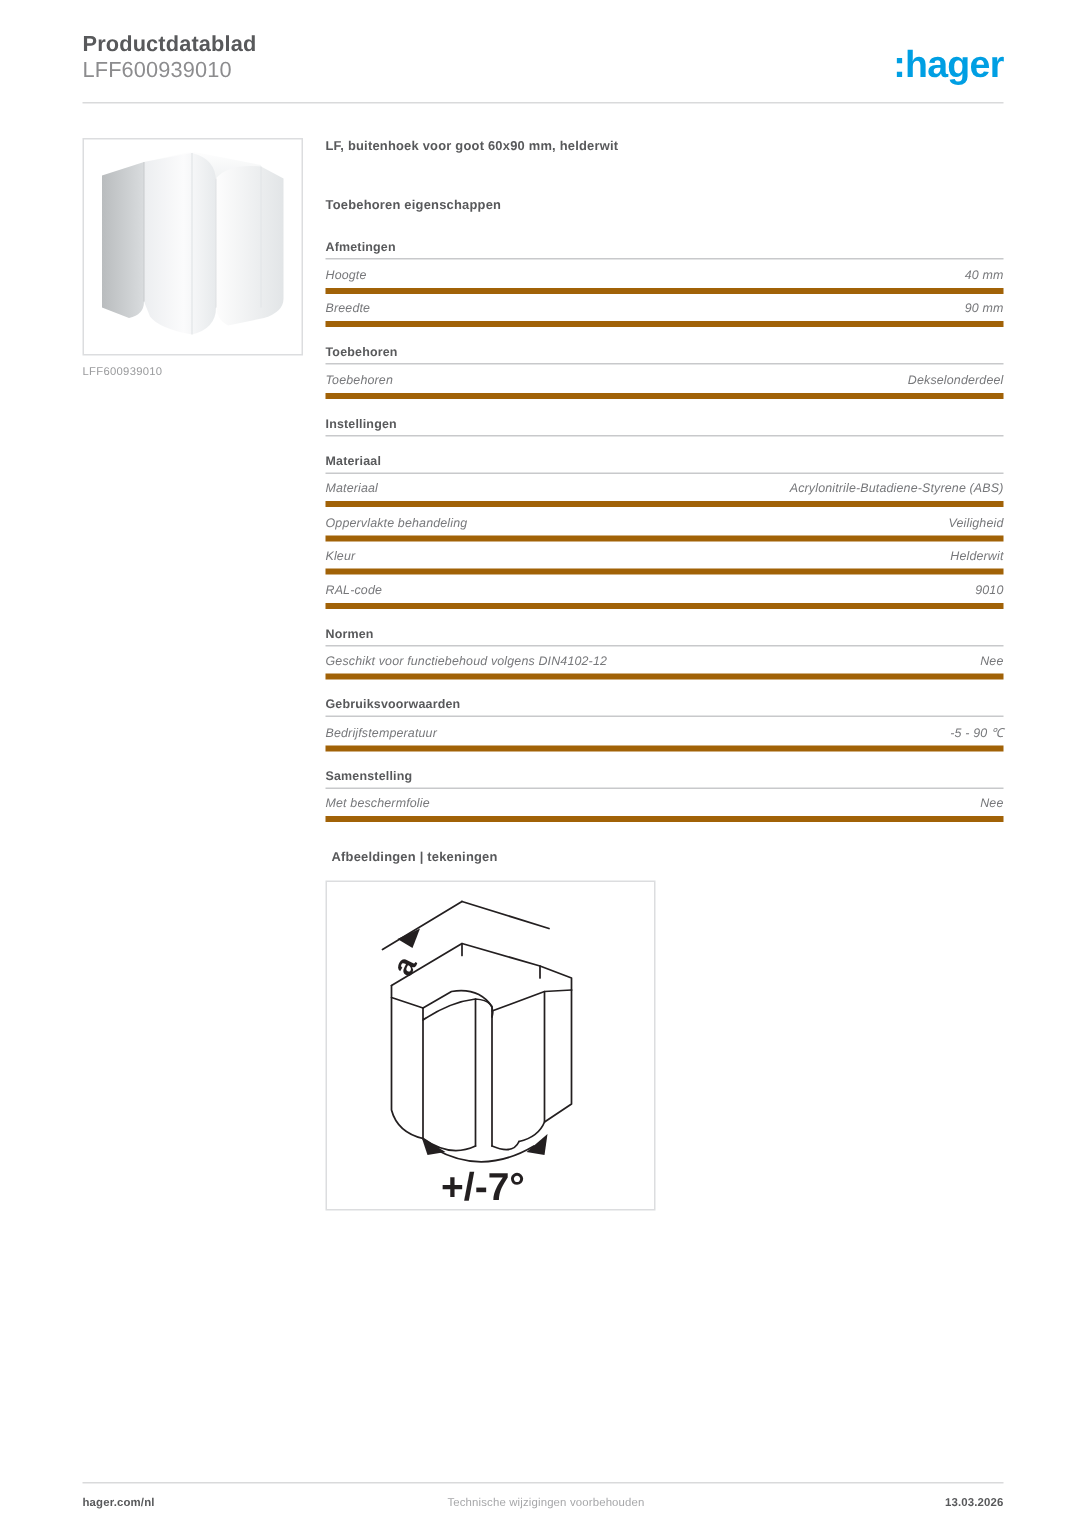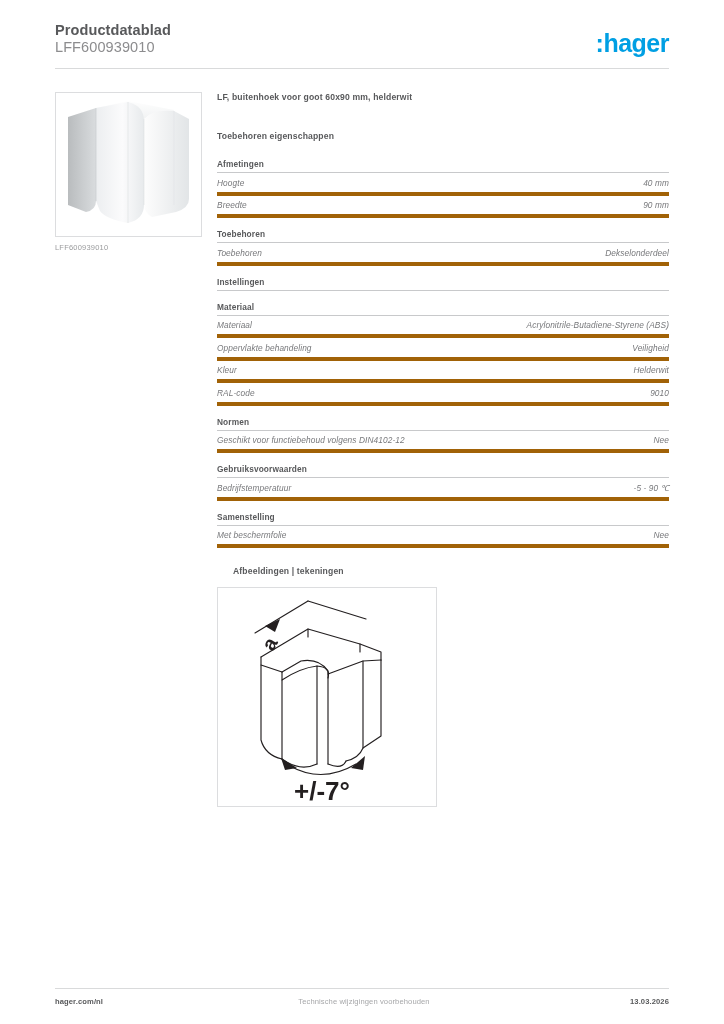--- a/index.html
+++ b/index.html
@@ -153,21 +153,21 @@
     text-align: right;
     white-space: nowrap;
   }
 
   
   .drawings-title {
     font-size: 8.6px;
     font-weight: bold;
     color: #58595b;
     letter-spacing: 0.15px;
-    margin: 18px 0 10px 16px;
+    margin: 18px 0 10px 4px;
     line-height: 11px;
   }
   .drawing-box {
     width: 220px;
     height: 220px;
     border: 1px solid #dcdddf;
     background: #ffffff;
     box-sizing: border-box;
     position: relative;
   }

